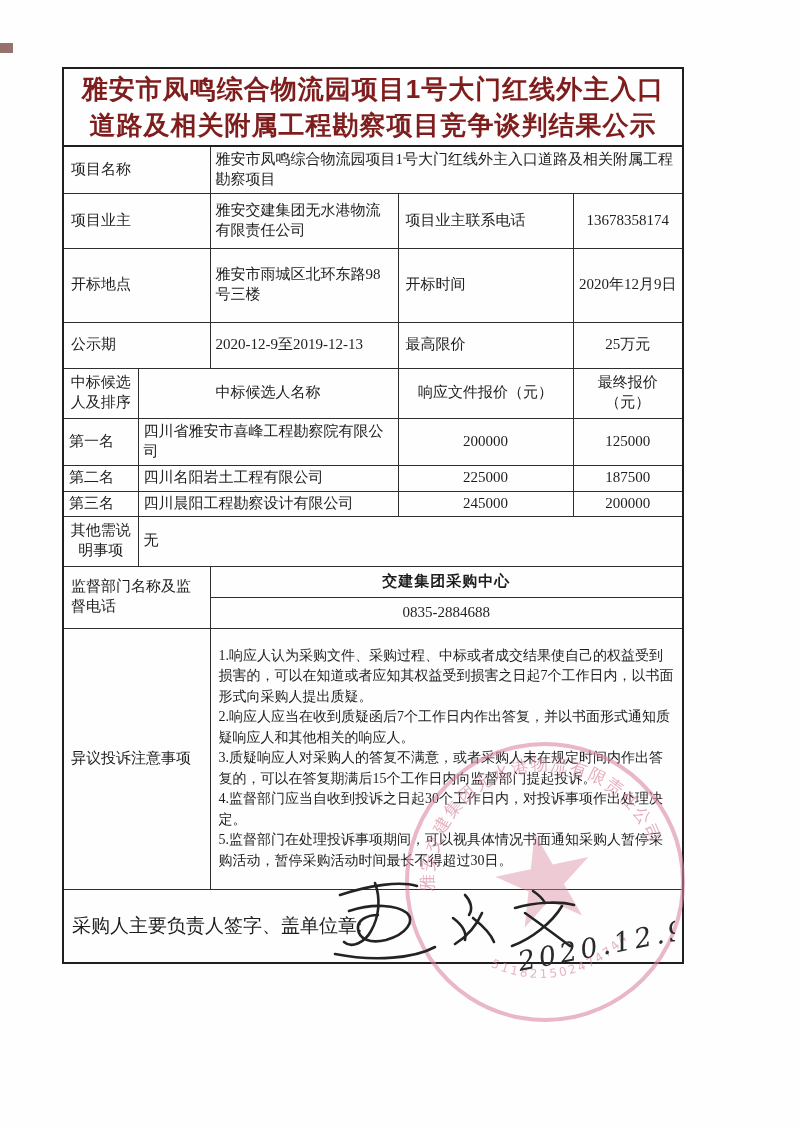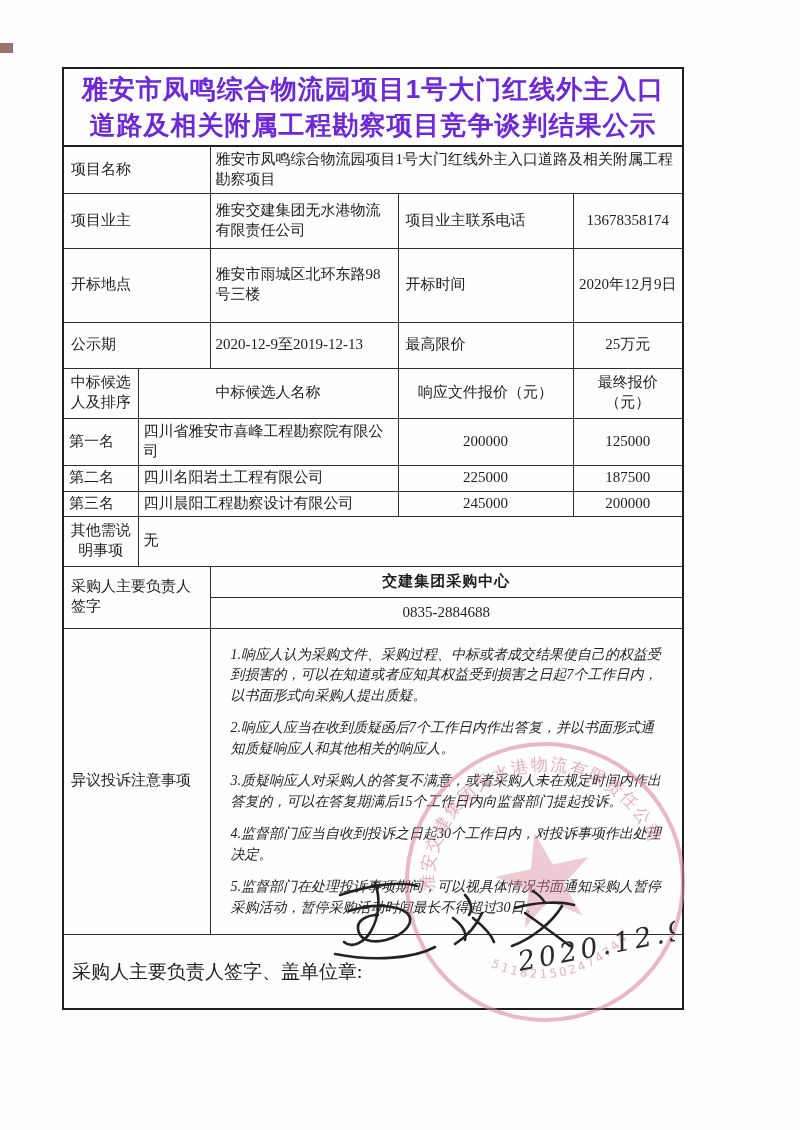--- a/index.html
+++ b/index.html
@@ -31,28 +31,28 @@
     word-break:break-all;
   }
   .title-cell{
     border-bottom:2px solid #1f1f1f;
     text-align:center;
     font-family:"Liberation Sans","DejaVu Sans",sans-serif;
     font-weight:700;
     font-size:26px;
     letter-spacing:1px;
     line-height:36px;
-    color:#6d28d9;
+    color:#7f1d1d;
     padding:2px 17px;
   }
   .lbl{padding-left:7px;}
   .ctr{text-align:center;}
   .rank{}
   .note-content{font-size:14px;line-height:20.5px;padding:4px 8px;}
-  .note-content p{margin:12px;font-style:italic;}
+  .note-content p{margin:0;}
   .sub-center{text-align:center;font-weight:700;letter-spacing:1px;}
   .sig-label{padding-left:8px;font-size:19px;}
   .seal-svg{position:absolute;left:385px;top:722px;width:320px;height:320px;transform:rotate(-12deg);opacity:.78;}
   .sign-svg{position:absolute;left:315px;top:865px;width:360px;height:125px;}
 </style>
 </head>
 <body>
 
 <div class="page">
 
@@ -126,21 +126,21 @@
       <td class="ctr">245000</td>
       <td class="ctr">200000</td>
     </tr>
 
     <tr style="height:50px">
       <td class="ctr">其他需说明事项</td>
       <td colspan="4">无</td>
     </tr>
 
     <tr style="height:31px">
-      <td colspan="2" rowspan="2" class="lbl">采购人主要负责人签字</td>
+      <td colspan="2" rowspan="2" class="lbl">监督部门名称及监督电话</td>
       <td colspan="3" class="sub-center">交建集团采购中心</td>
     </tr>
     <tr style="height:31px">
       <td colspan="3" class="ctr">0835-2884688</td>
     </tr>
 
     <tr style="height:261px">
       <td colspan="2" class="lbl">异议投诉注意事项</td>
       <td colspan="3" class="note-content">
         <p>1.响应人认为采购文件、采购过程、中标或者成交结果使自己的权益受到损害的，可以在知道或者应知其权益受到损害之日起7个工作日内，以书面形式向采购人提出质疑。</p>

